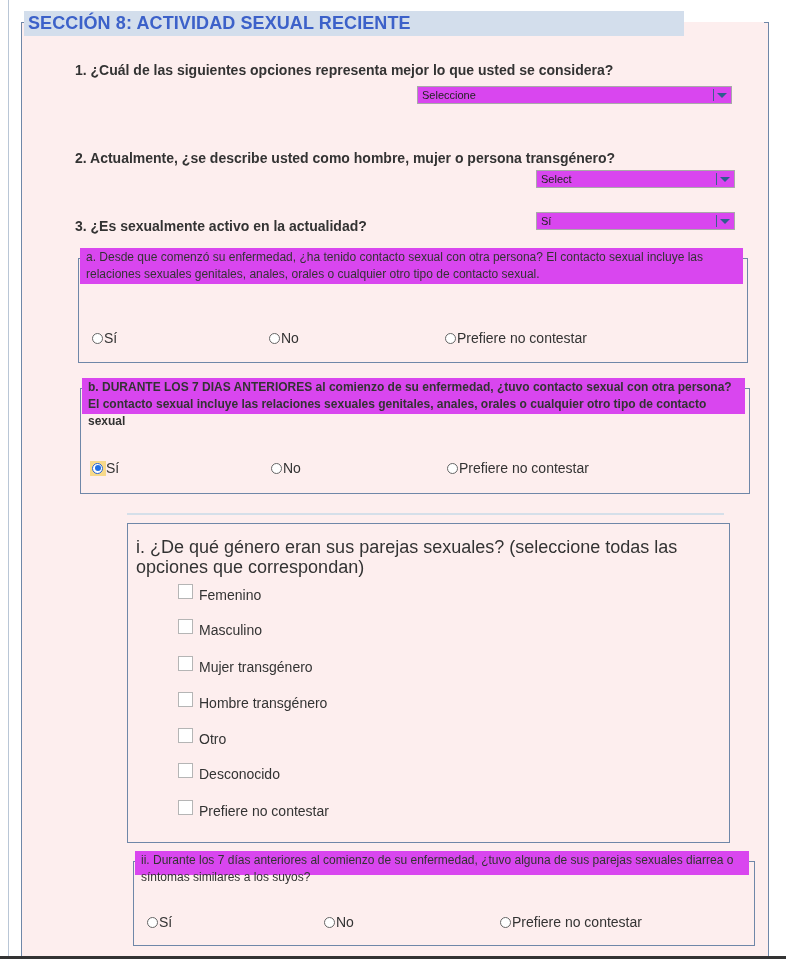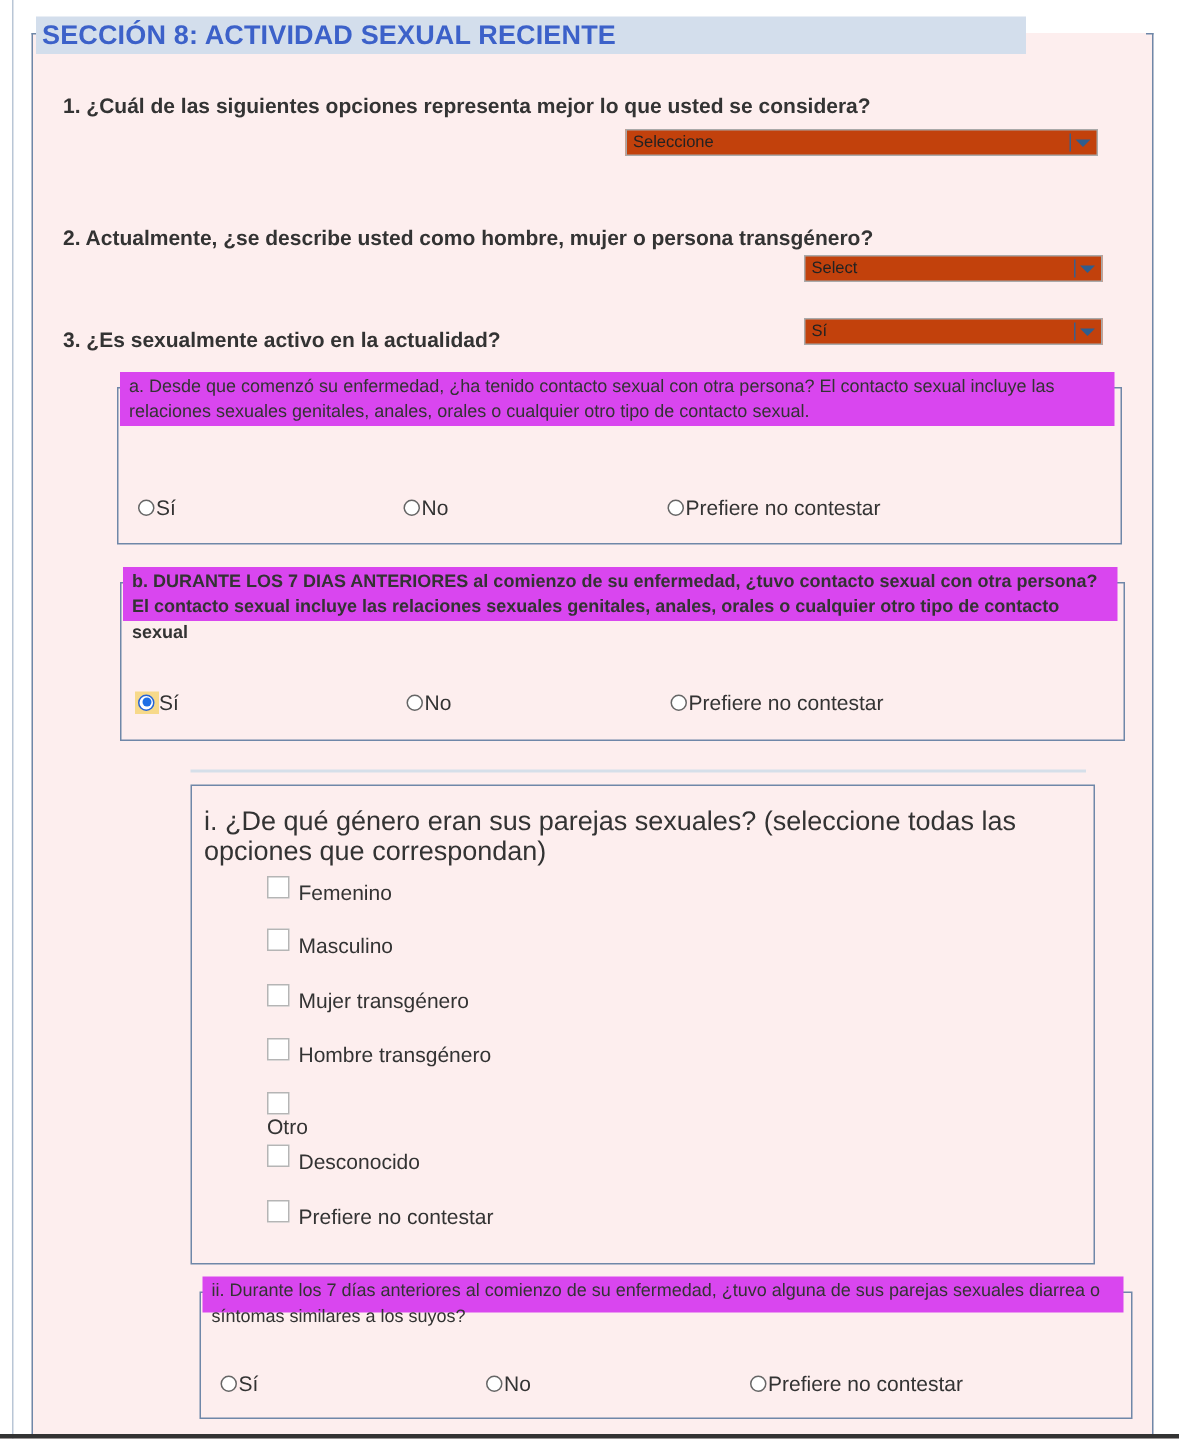--- a/index.html
+++ b/index.html
@@ -17,23 +17,23 @@
     box-sizing:border-box;
   }
   .section-top-tick-l { position:absolute; left:21px; top:22px; width:4px; height:1px; background:#6f87a8; }
   .section-top-tick-r { position:absolute; left:764px; top:22px; width:5px; height:1px; background:#6f87a8; }
   .section-legend {
     position:absolute; left:24px; top:11px; width:660px; height:25px;
     background:#d3deec;
     color:#3c61c9; font-weight:bold; font-size:18px; line-height:25px;
     padding-left:4px; box-sizing:border-box; letter-spacing:0.1px;
   }
-  .q-label { position:absolute; font-weight:bold; font-size:14px; color:#333; white-space:nowrap; }
+  .q-label { position:absolute; font-weight:bold; font-size:14px; color:#333; white-space:nowrap;margin-left:33px; }
   .select {
-    position:absolute; height:18px; background:#c2410c; border:1px solid #a9a9a9;
+    position:absolute; height:18px; background:#d946ef; border:1px solid #a9a9a9;
     box-sizing:border-box; font-size:11px; line-height:16px; padding-left:4px; color:#222;
   }
   .select .sep { position:absolute; right:17px; top:2px; width:1px; height:12px; background:#3a5f8c; }
   .select .arrow {
     position:absolute; right:4px; top:6px; width:0; height:0;
     border-left:5px solid transparent; border-right:5px solid transparent; border-top:5px solid #2f5d8e;
   }
   .subbox {
     position:absolute; border:1px solid #6f87a8; box-sizing:border-box; background:#fdeeee;
   }
@@ -133,21 +133,21 @@
   <span>Masculino</span>
 </label>
 <label class="check-item" style="left:178px; top:659px;">
   <span class="checkbox"></span>
   <span>Mujer transgénero</span>
 </label>
 <label class="check-item" style="left:178px; top:695px;">
   <span class="checkbox"></span>
   <span>Hombre transgénero</span>
 </label>
-<label class="check-item" style="left:178px; top:731px;flex-direction:column;">
+<label class="check-item" style="left:178px; top:731px;">
   <span class="checkbox"></span>
   <span>Otro</span>
 </label>
 <label class="check-item" style="left:178px; top:766px;">
   <span class="checkbox"></span>
   <span>Desconocido</span>
 </label>
 <label class="check-item" style="left:178px; top:803px;">
   <span class="checkbox"></span>
   <span>Prefiere no contestar</span>

